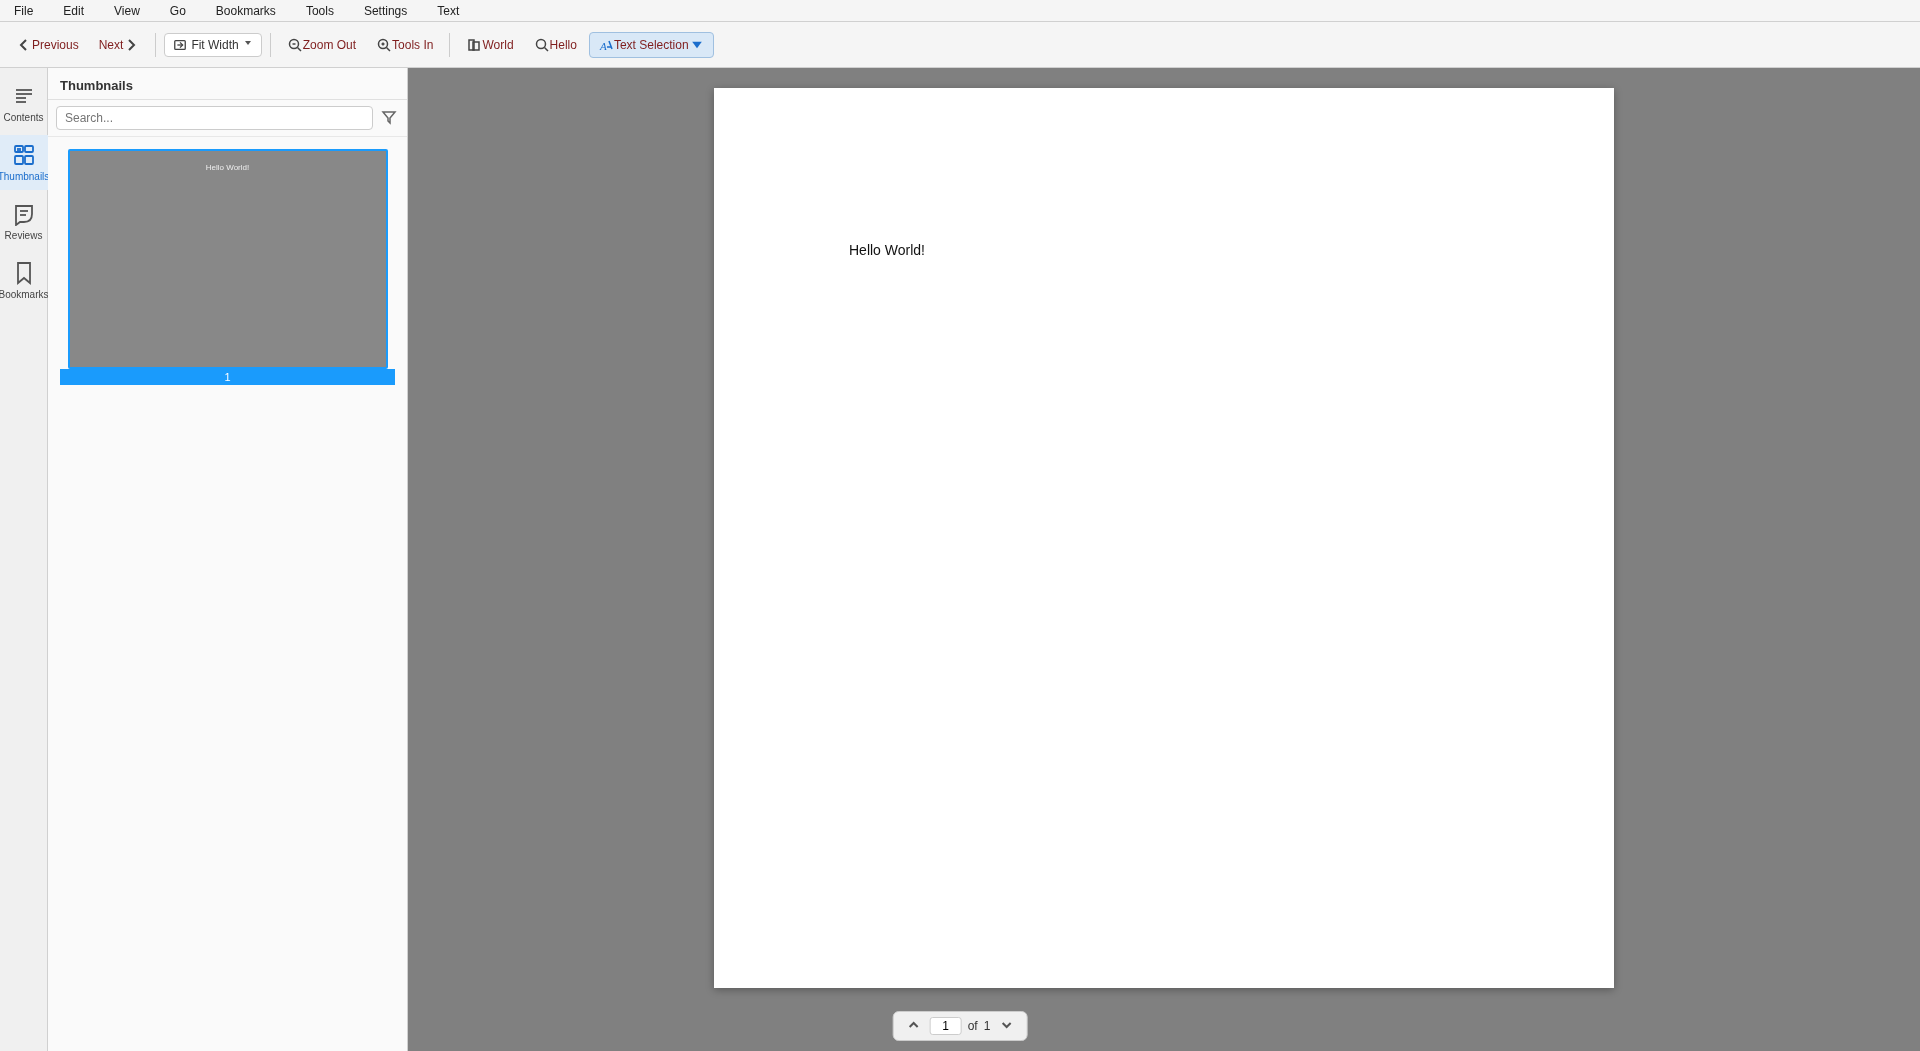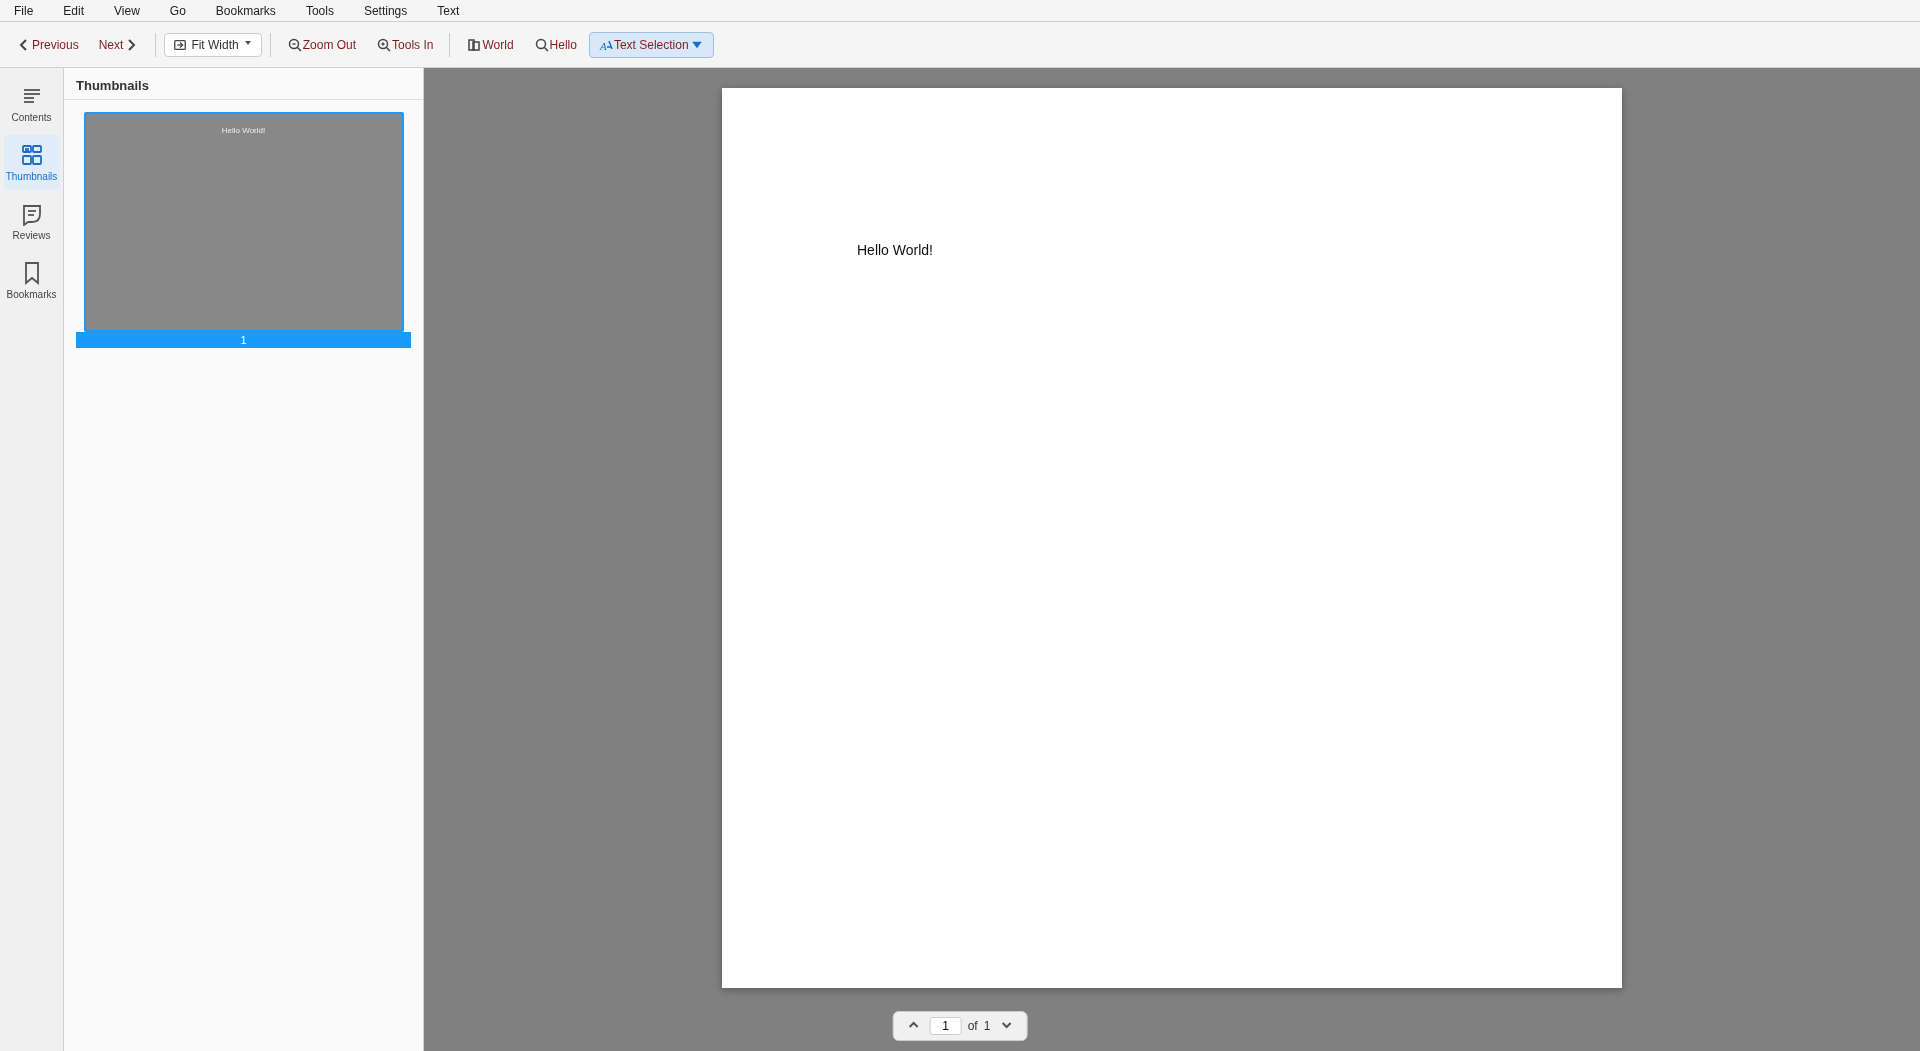--- a/index.html
+++ b/index.html
@@ -63,21 +63,21 @@
 
     
     .main-area {
       display: flex;
       flex: 1;
       overflow: hidden;
     }
 
     
     .sidebar-icons {
-      width: 64px;
+      width: 48px;
       background: #f0f0f0;
       border-right: 1px solid #d0d0d0;
       display: flex;
       flex-direction: column;
       align-items: center;
       padding-top: 8px;
       gap: 4px;
     }
     .sidebar-icon-btn {
       display: flex; flex-direction: column; align-items: center;
@@ -352,20 +352,28 @@
     <button class="sidebar-icon-btn">
       <svg viewBox="0 0 24 24" fill="none" stroke="#555" stroke-width="1.8">
         <path d="M6,2 L18,2 L18,22 L12,17 L6,22 Z"></path>
       </svg>
       <span>Bookmarks</span>
     </button>
   </div>
 
   <div class="thumbnail-panel">
     <div class="thumbnail-header">Thumbnails</div>
+    <div class="thumbnail-search-area">
+      <input class="thumbnail-search" type="text" placeholder="Search..." style="">
+      <button class="filter-btn">
+        <svg viewBox="0 0 16 16" fill="none" stroke="#666" stroke-width="1.5" width="16" height="16">
+          <polygon points="2,3 14,3 9,9 9,14 7,12 7,9"></polygon>
+        </svg>
+      </button>
+    </div>
     <div class="thumbnail-list">
       <div class="thumbnail-item selected">
         <div class="thumb-img-container">
           <span class="thumb-text">Hello World!</span>
         </div>
         <div class="thumb-page-label">1</div>
       </div>
     </div>
   </div>
 

